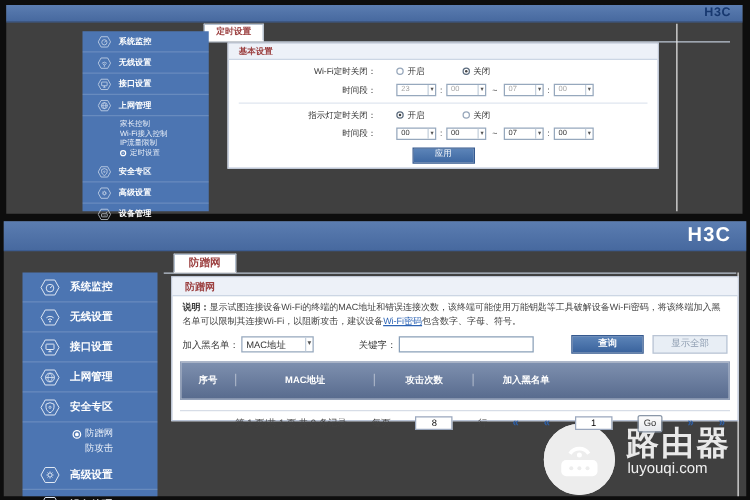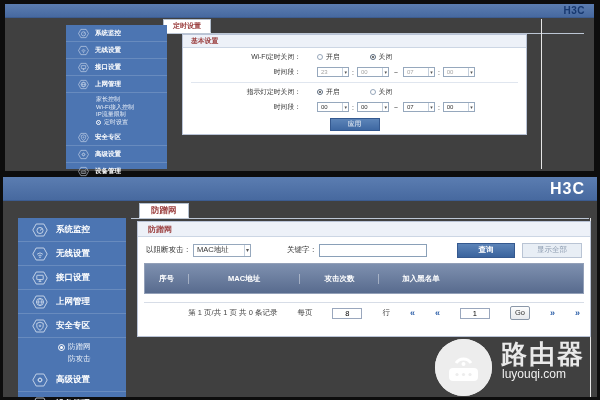--- a/index.html
+++ b/index.html
@@ -425,23 +425,26 @@
         </span>
       <span>设备管理</span>
     </div>
   </div>
 
   <div class="panel" id="panel-bottom">
     <div class="phead phead-lg">
       <span>防蹭网</span>
     </div>
 
+    <div class="desc">
+      <b>说明：</b><span>显示试图连接设备Wi-Fi的终端的MAC地址和错误连接次数，该终端可能使用万能钥匙等工具破解设备Wi-Fi密码，将该终端加入黑名单可以限制其连接Wi-Fi，以阻断攻击，建议设备</span><a>Wi-Fi密码</a><span>包含数字、字母、符号。</span>
+    </div>
 
     <div class="filterrow">
-      <span>以阻断攻击：</span>
+      <span>加入黑名单：</span>
       <div class="sel sel-lg">
         <span>MAC地址</span>
         <span class="arr">▾</span>
       </div>
       <span class="kwlabel">关键字：</span>
       <input class="input-kw" value="" style="">
       <div class="btn-query">查询</div>
       <div class="btn-showall">显示全部</div>
     </div>
 

